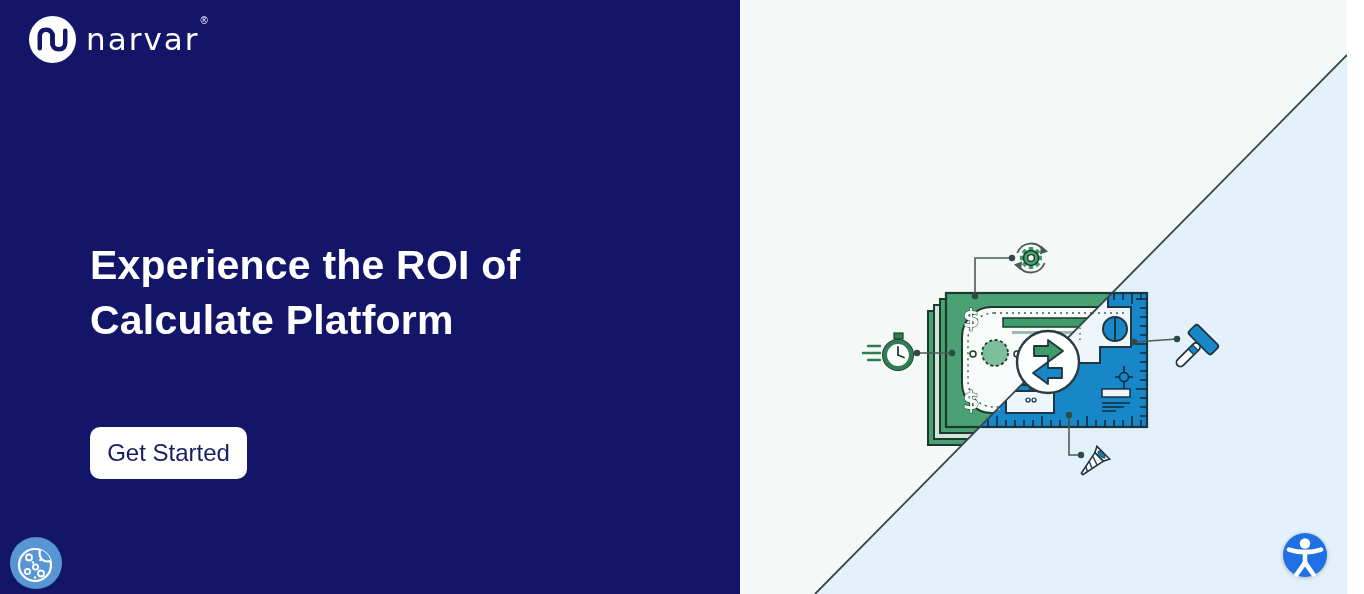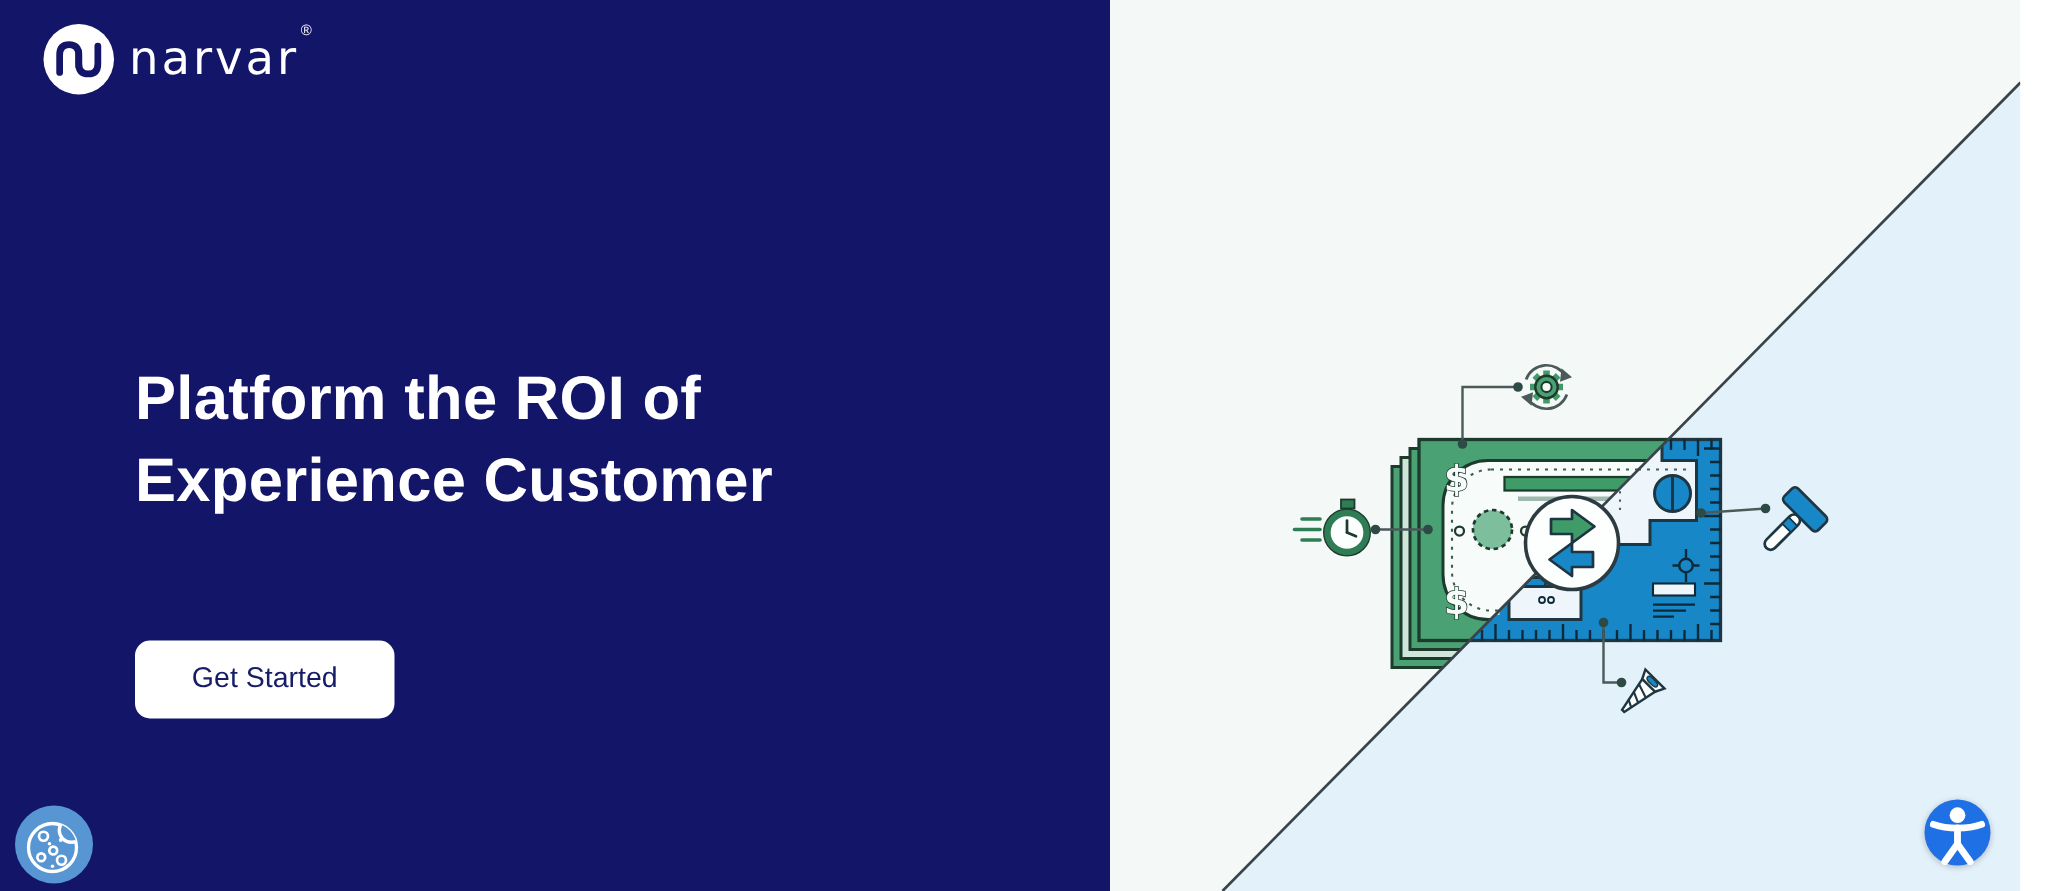--- a/index.html
+++ b/index.html
@@ -12,21 +12,21 @@
   .left-panel { position:absolute; left:0; top:0; width:740px; height:594px; background:#131569; }
 
   .logo { position:absolute; left:29px; top:16px; display:flex; align-items:center; gap:10px; cursor:pointer;justify-content:space-between; }
   .logo-circle { width:47px; height:47px; background:#fff; border-radius:50%; display:flex; align-items:center; justify-content:center; }
   .wordmark { color:#fff; font-family:"DejaVu Sans", sans-serif; font-size:31px; font-weight:400; letter-spacing:2px; line-height:1; }
   .registered { color:#fff; font-size:10px; vertical-align:top; position:relative; top:-9px; left:1px; }
 
   .headline { position:absolute; left:90px; top:238px; color:#ffffff; font-size:41px; font-weight:700; line-height:55px; letter-spacing:0.2px; }
   .headline span { display:block; }
 
-  .cta-button { position:absolute; left:90px; top:427px; width:173px; height:52px; background:#ffffff; border:none; border-radius:10px; color:#161d66; font-family:"Liberation Sans", sans-serif; font-size:19px; cursor:pointer; }
+  .cta-button { position:absolute; left:90px; top:427px; width:157px; height:52px; background:#ffffff; border:none; border-radius:10px; color:#161d66; font-family:"Liberation Sans", sans-serif; font-size:24px; cursor:pointer; }
 
   .cookie-btn { position:absolute; left:10px; top:537px; width:52px; height:52px; border-radius:50%; background:#5796d3; border:none; cursor:pointer; padding:0; }
 
   
   .right-panel { position:absolute; left:740px; top:0; width:607px; height:594px; }
   .right-panel svg.scene { display:block; }
   .right-margin { position:absolute; left:1347px; top:0; width:17px; height:594px; background:#ffffff; }
 
   .access-btn { position:absolute; left:1283px; top:533px; width:44px; height:44px; border-radius:50%; background:#1f70e4; border:none; cursor:pointer; padding:0; box-shadow:0 1px 4px rgba(0,0,0,.25); }
 </style>
@@ -45,22 +45,22 @@
             <path d="M 0,-5 L 0,3 Q 0,10 6.5,10 Q 13,10 13,3 L 13,-9"></path>
           </g>
         </svg>
       </div>
       <div>
         <span class="wordmark">narvar</span><span class="registered">®</span>
       </div>
     </div>
 
     <h1 class="headline">
-      <span>Platform the ROI of</span>
-      <span>Experience Customer</span>
+      <span>Experience the ROI of</span>
+      <span>Calculate Platform</span>
     </h1>
 
     <button class="cta-button">Get Started</button>
 
     <button class="cookie-btn" aria-label="cookie settings">
       <svg width="52" height="52" viewBox="0 0 52 52">
         <defs>
             <clipPath id="ckclip">
               <circle cx="25" cy="28" r="16.2"></circle>
             </clipPath>

